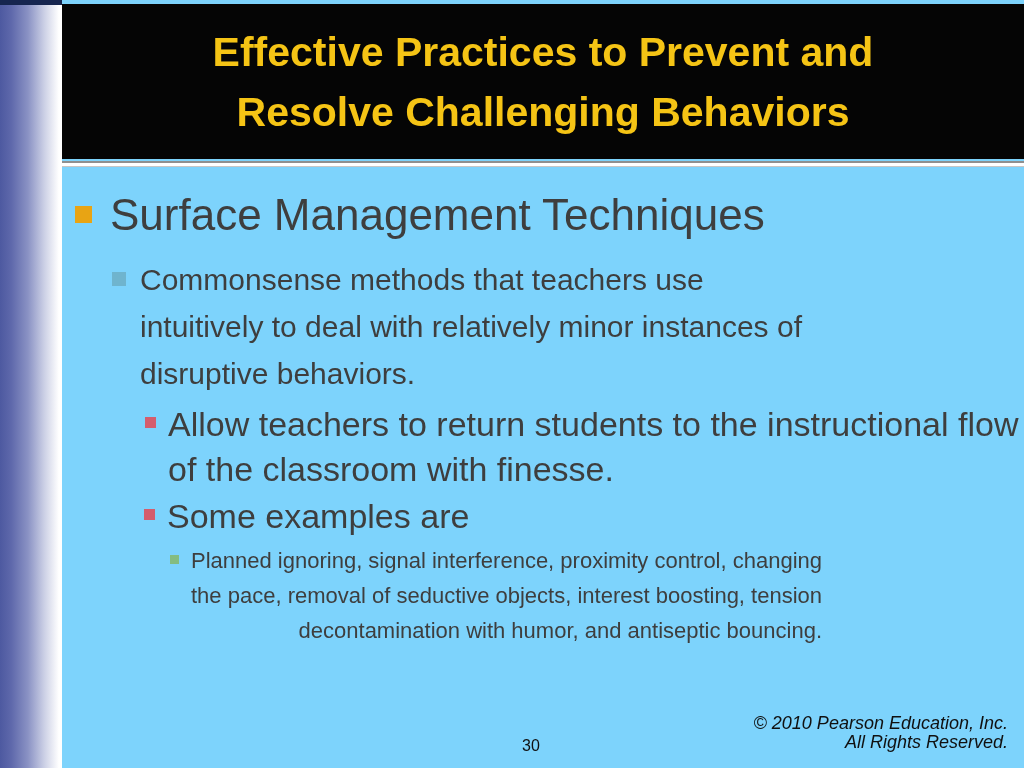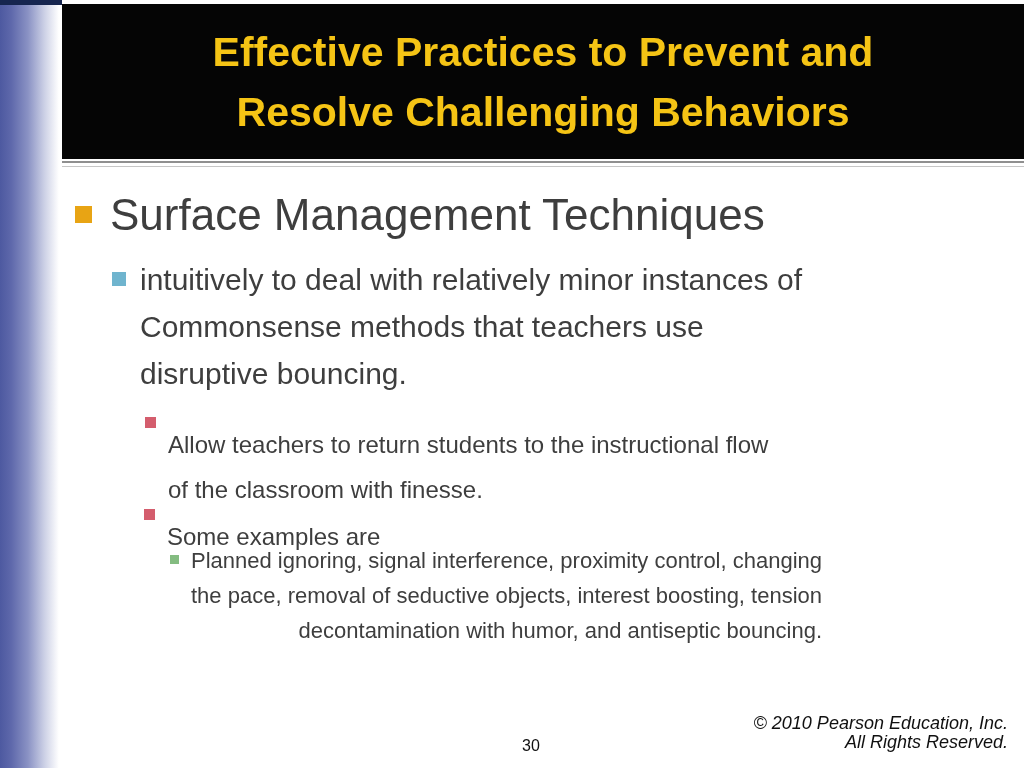--- a/index.html
+++ b/index.html
@@ -1,20 +1,20 @@
 <!DOCTYPE html>
 <html><head>
 <meta charset="utf-8">
 <style>
   html,body { margin:0; padding:0; background:#666; }
   .slide {
     position: relative;
     width: 1024px;
     height: 768px;
-    background: #ffffff;
+    background: #7dd3fc;
     overflow: hidden;
     font-family: "Liberation Sans", "DejaVu Sans", sans-serif;
     margin: 0 auto;
   }
 
   
   .sidebar {
     position: absolute;
     left: 0; top: 0;
     width: 62px; height: 768px;
@@ -71,21 +71,21 @@
   .row-l1 .marker { width:17px; height:17px; background:#E8A414; margin-top:14px; margin-right:18px; }
   .row-l1 .txt { font-size: 44px; line-height: 46px; }
 
   .row-l2 { left: 112px; top: 256px; }
   .row-l2 .marker { width:14px; height:14px; background:#6FB4CE; margin-top:16px; margin-right:14px; }
   .row-l2 .txt { font-size: 30px; line-height: 47px; }
 
   .row-l3a { left: 145px; top: 402px; }
   .row-l3b { left: 144px; top: 494px; }
   .row-l3a .marker, .row-l3b .marker { width:11px; height:11px; background:#D45D6D; margin-top:15px; margin-right:12px; }
-  .row-l3a .txt, .row-l3b .txt { font-size: 24px; line-height: 45px; margin-top: 20px; }
+  .row-l3a .txt, .row-l3b .txt { font-size: 34px; line-height: 45px; }
 
   .row-l4 { left: 170px; top: 543px; }
   .row-l4 .marker { width:9px; height:9px; background:#84BC81; margin-top:12px; margin-right:12px; }
   .row-l4 .txt { font-size: 22px; line-height: 35px; text-align: right; }
 
   
   .copyright {
     position: absolute;
     right: 16px; top: 714px;
     text-align: right;
@@ -122,23 +122,23 @@
   <div class="bullet-row row-l1">
     <div class="marker"></div>
     <div class="txt">
       <div>Surface Management Techniques</div>
     </div>
   </div>
 
   <div class="bullet-row row-l2">
     <div class="marker"></div>
     <div class="txt">
+      <div>Commonsense methods that teachers use</div>
       <div>intuitively to deal with relatively minor instances of</div>
-      <div>Commonsense methods that teachers use</div>
-      <div>disruptive bouncing.</div>
+      <div>disruptive behaviors.</div>
     </div>
   </div>
 
   <div class="bullet-row row-l3a">
     <div class="marker"></div>
     <div class="txt">
       <div>Allow teachers to return students to the instructional flow</div>
       <div>of the classroom with finesse.</div>
     </div>
   </div>

